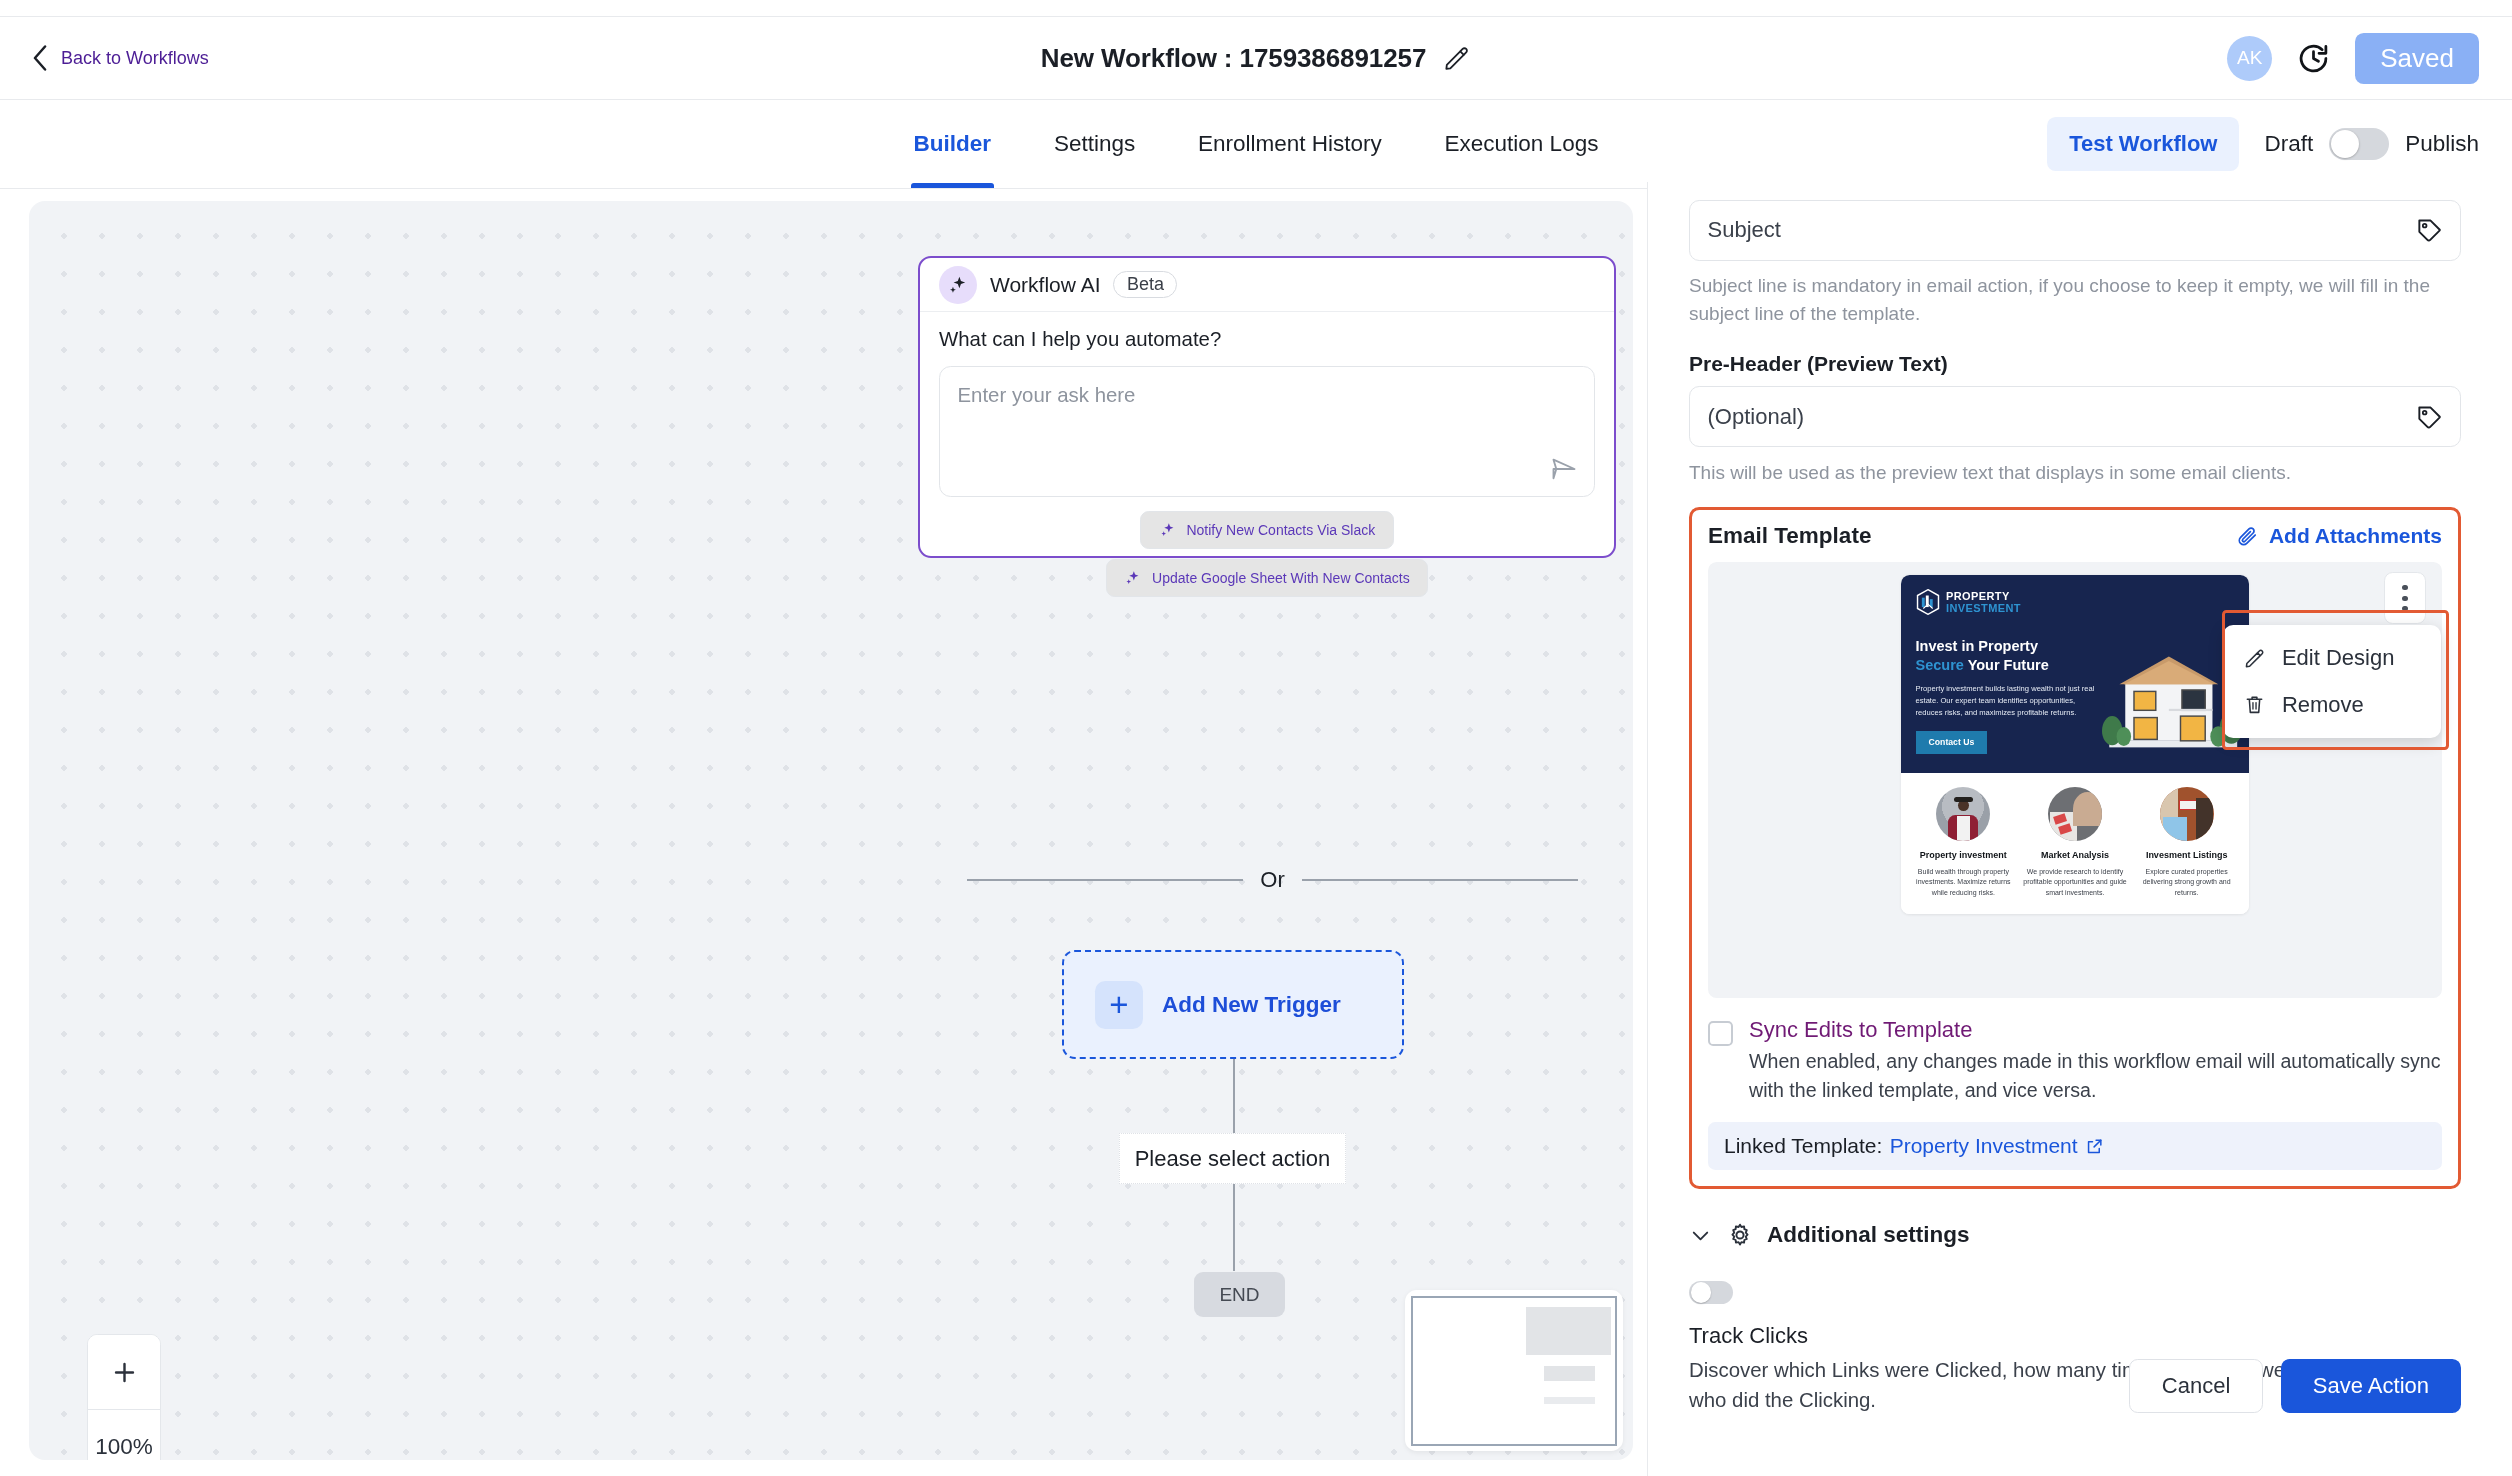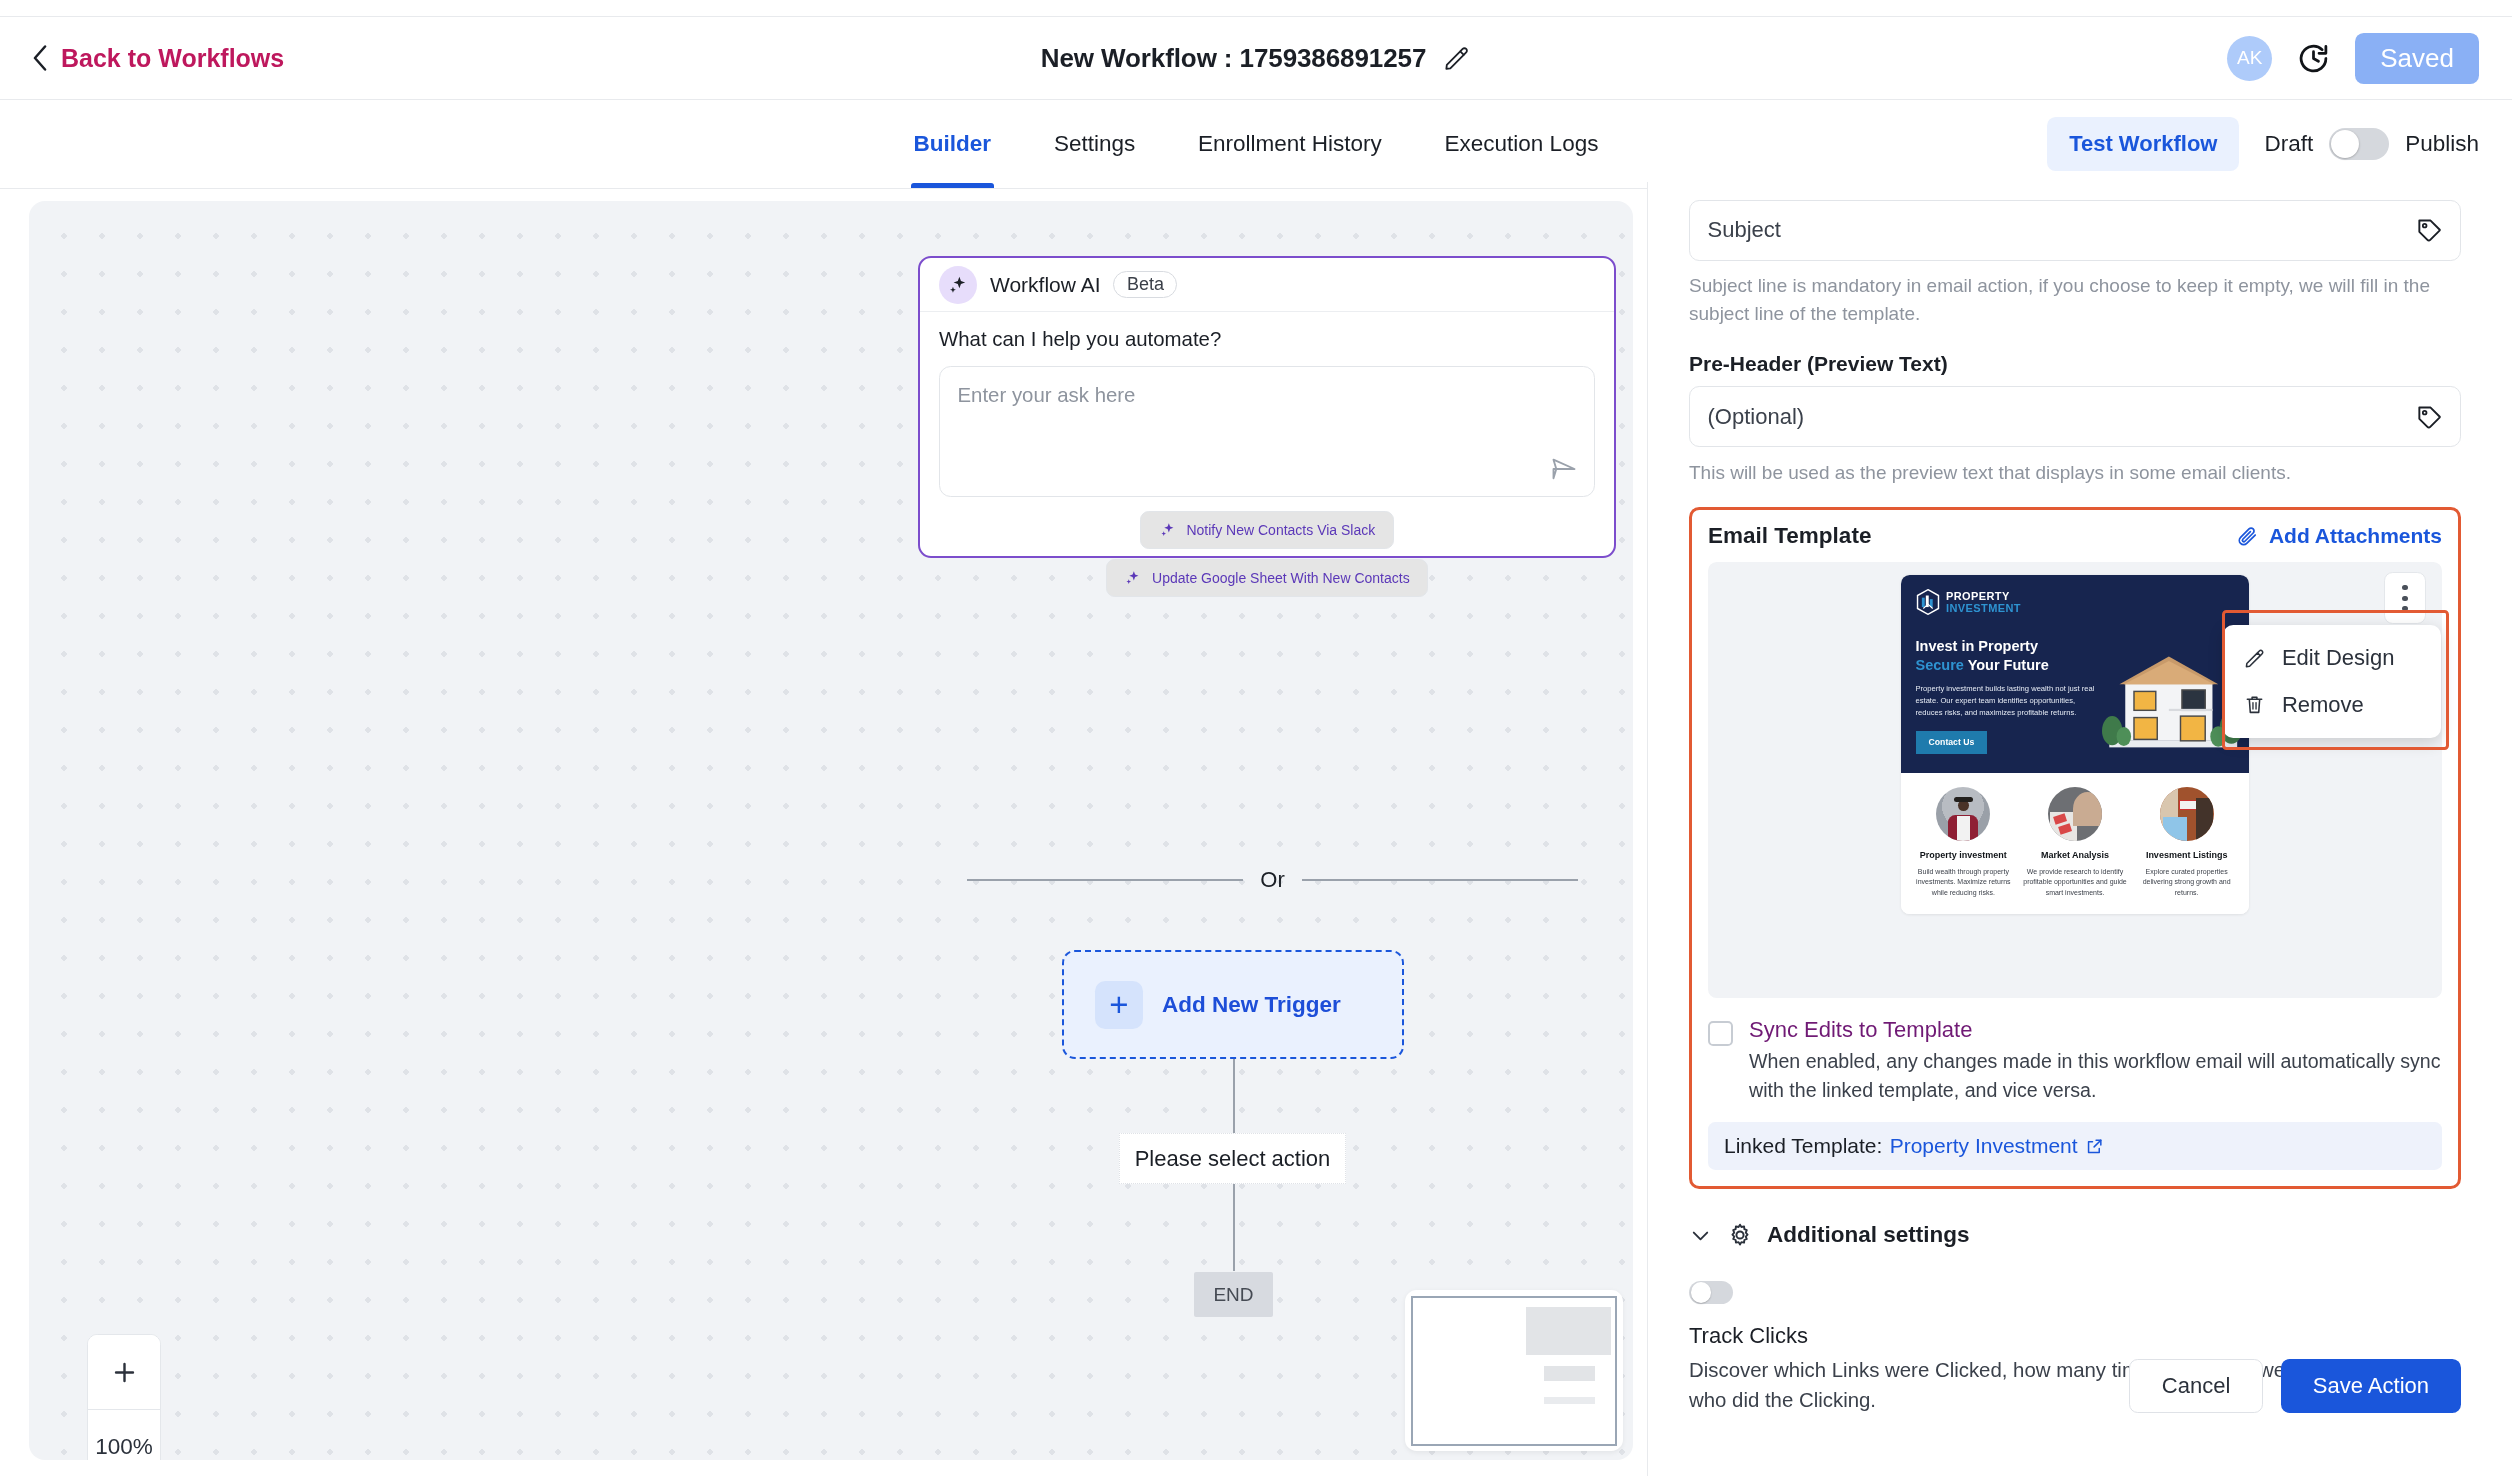--- a/index.html
+++ b/index.html
@@ -15,21 +15,21 @@
   .topbar {
     position: absolute; left:0; top:16px; width:2512px; height:84px;
     border-top:1.5px solid #e8eaed; border-bottom:1.5px solid #e8eaed;
     background:#fff; display:flex; align-items:center;
   }
   .back-link {
     display:flex; align-items:center; gap:13px;
     margin-left:32px; cursor:pointer;
   }
   .back-chev { width:16px; height:26px; display:block; }
-  .back-text { font-size:25px; color:#be185d; font-weight:700; }
+  .back-text { font-size:18px; color:#4c1d95; font-weight:400; }
 
   .title-wrap {
     position:absolute; left:0; right:0; top:0; height:100%;
     display:flex; align-items:center; justify-content:center; gap:16px;
     pointer-events:none;
   }
   .title-text { font-size:26px; font-weight:700; color:#1b1f26; letter-spacing:-0.1px; }
   .pencil-btn { width:29px; height:29px; pointer-events:auto; cursor:pointer; }
 
   .top-right {
@@ -152,22 +152,22 @@
 
   .conn1 { position:absolute; left:1204px; top:858px; width:2.2px; height:74px; background:#9aa1ab; }
   .conn2 { position:absolute; left:1204px; top:983px; width:2.2px; height:87px; background:#9aa1ab; }
   .tooltip-action {
     position:absolute; left:1090px; top:932px; width:227px; height:51px;
     background:#fff; border:1.5px dotted #dfe2e7;
     display:flex; align-items:center; justify-content:center;
     font-size:22px; color:#1b1f26;
   }
   .end-pill {
-    position:absolute; left:1165px; top:1071px; width:79px; height:45px;
-    background:#d7dae0; border-radius:2px;
+    position:absolute; left:1165px; top:1071px; width:91px; height:45px;
+    background:#d7dae0; border-radius:9px;
     display:flex; align-items:center; justify-content:center;
     font-size:19px; color:#454a53;
   }
 
   
   .zoom-stack {
     position:absolute; left:58px; top:1133px; width:74px;
     background:#fff; border:1.5px solid #e4e7eb; border-radius:10.2px; overflow:hidden;
   }
   .zbtn {

